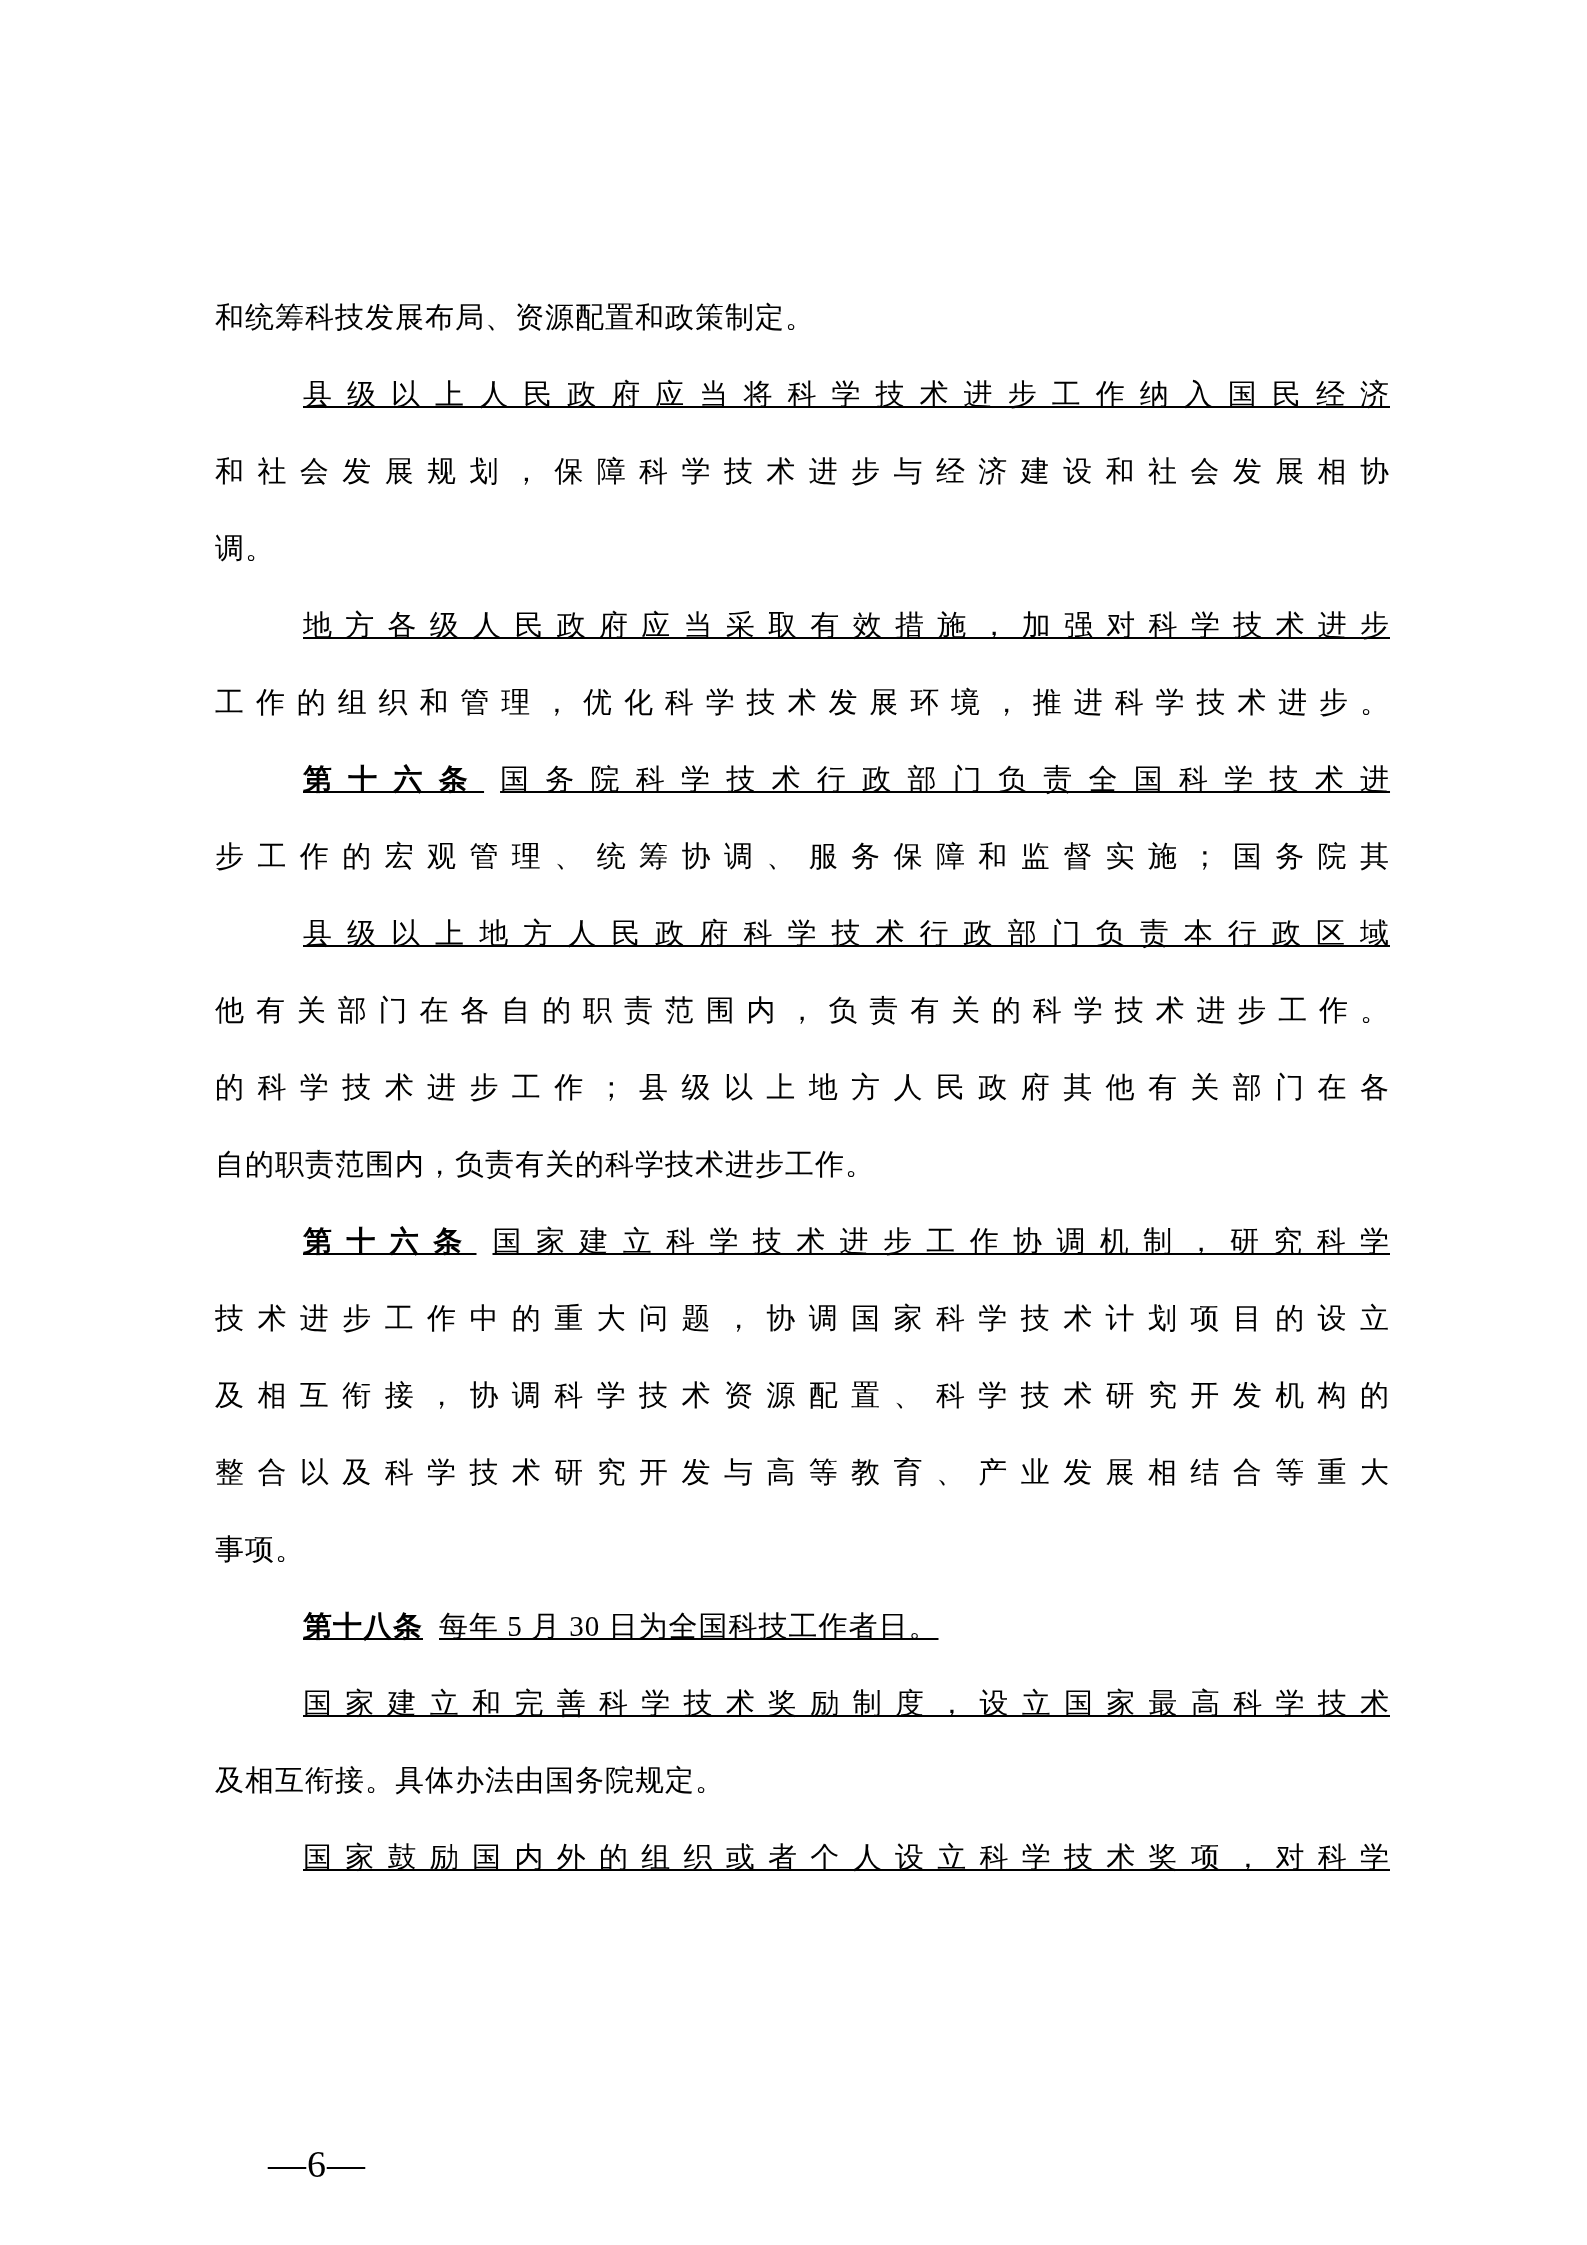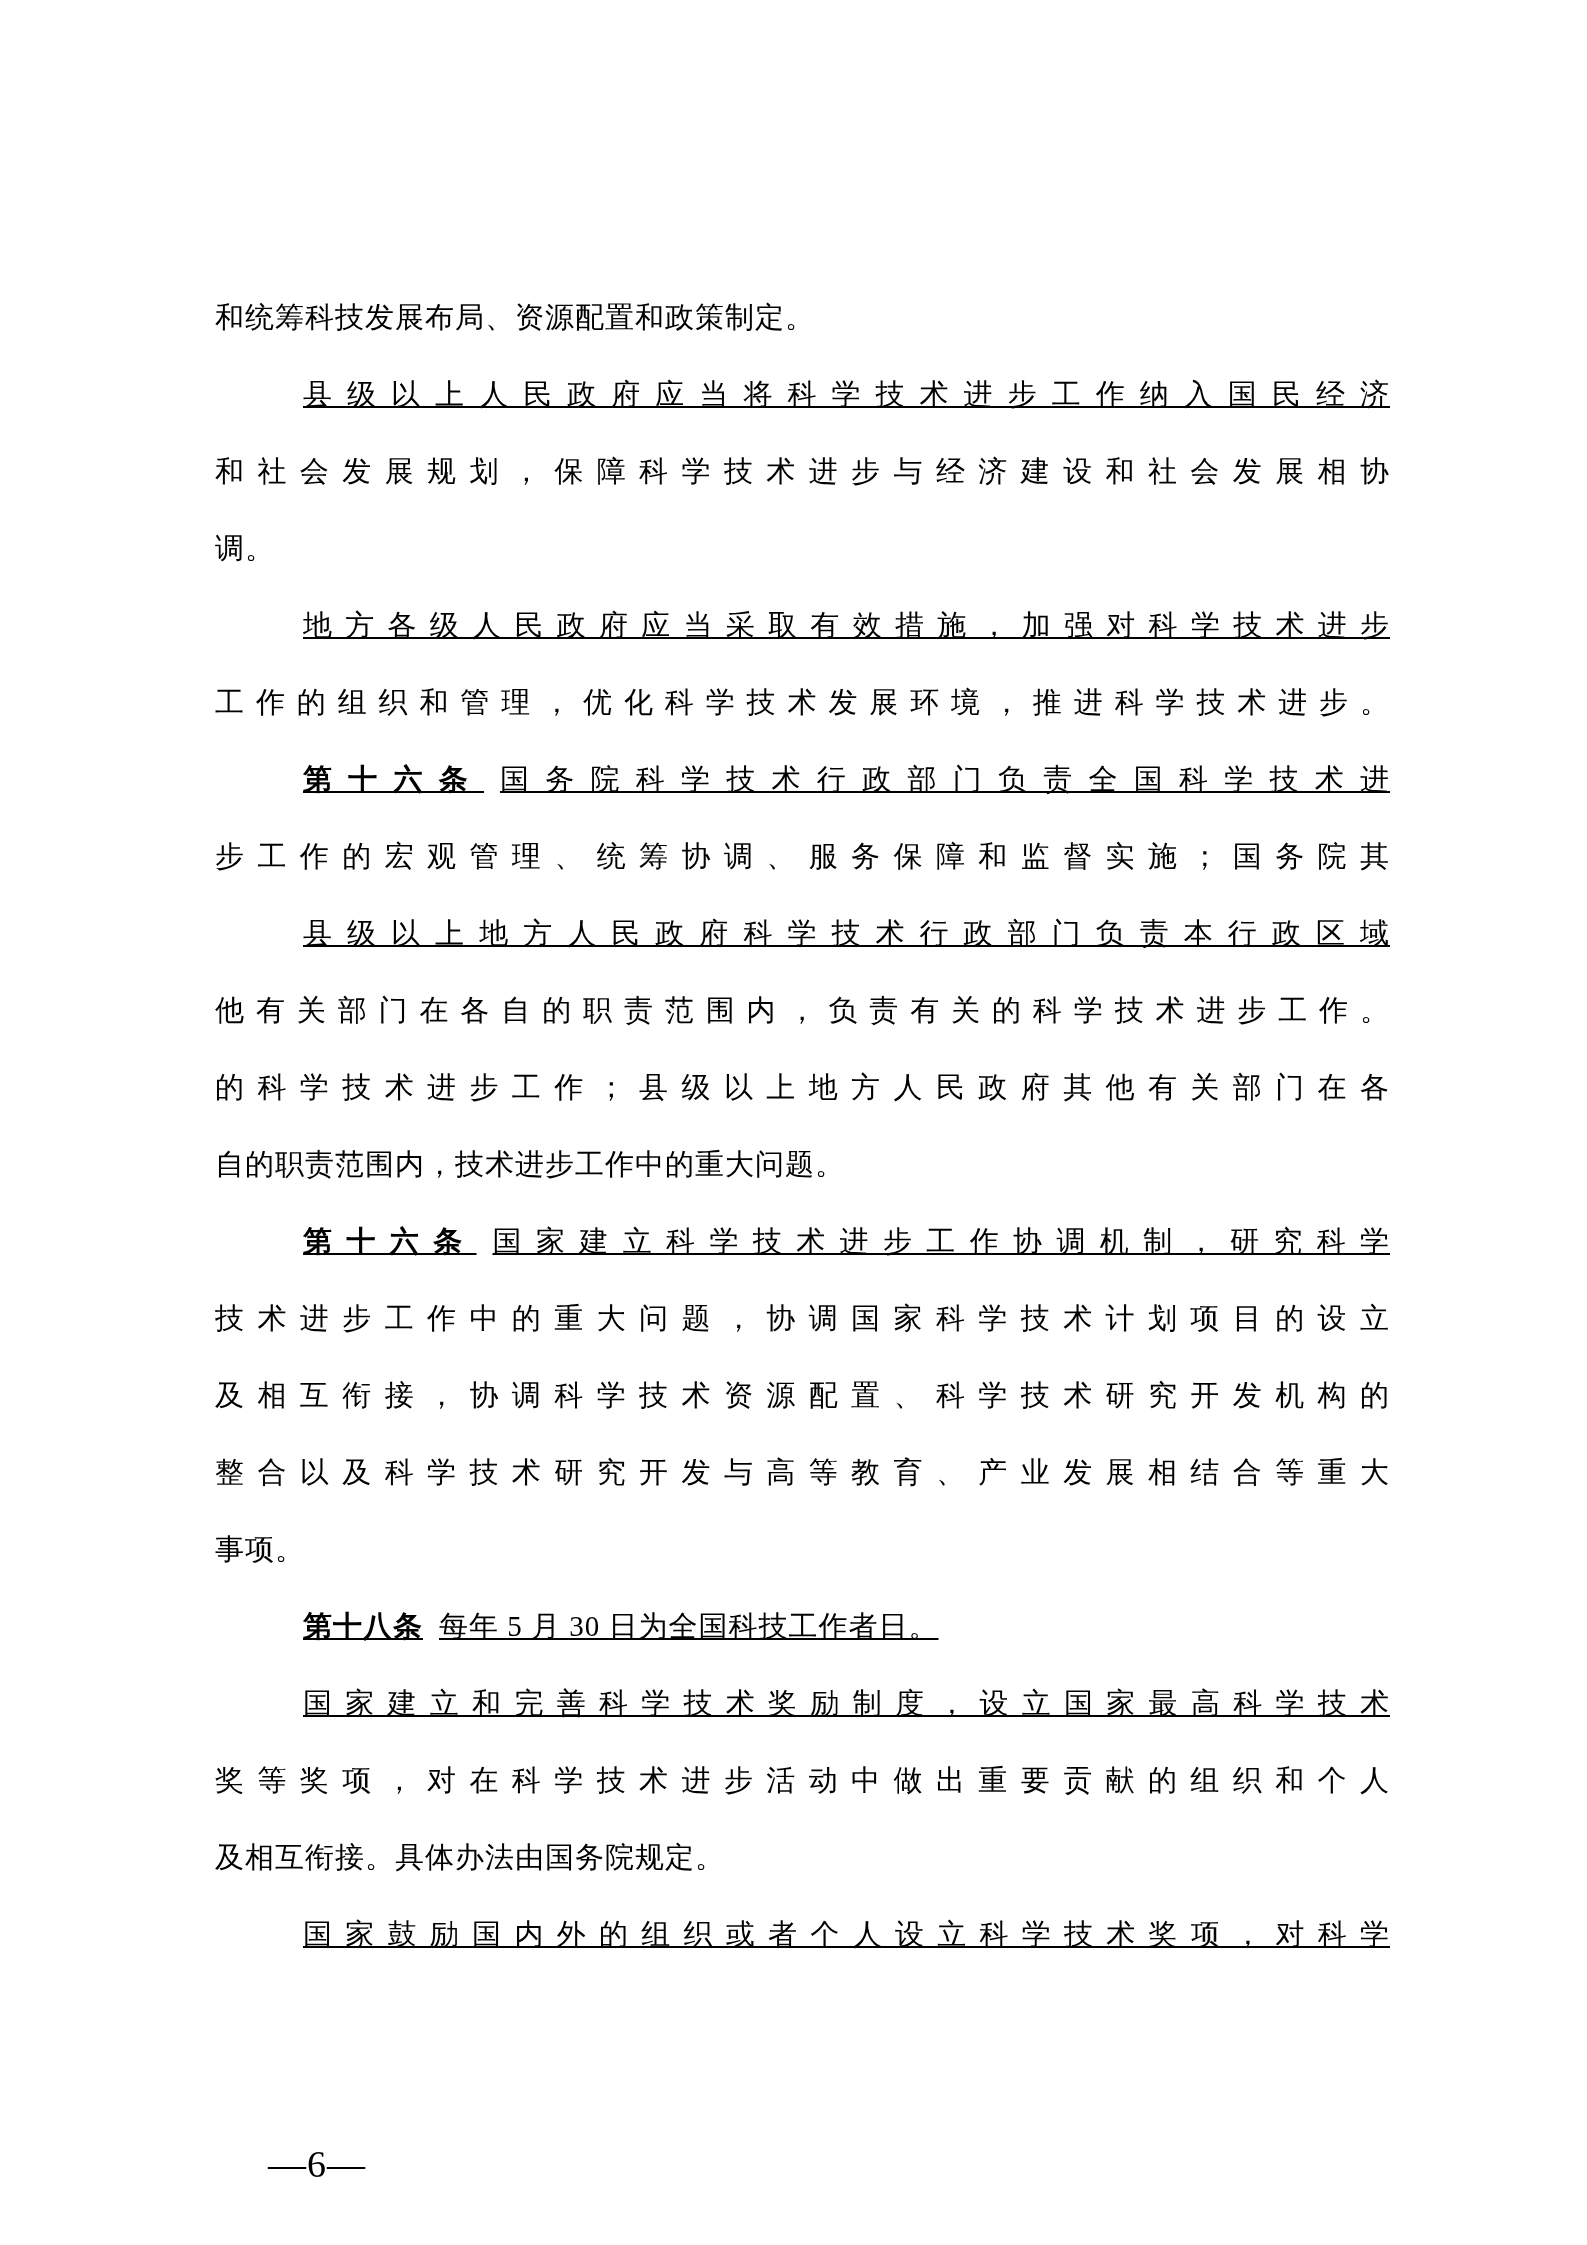--- a/index.html
+++ b/index.html
@@ -64,26 +64,25 @@
       <div class="line indent full"><span>县级以上人民政府应当将科学技术进步工作纳入国民经济</span></div>
       <div class="line full"><span>和社会发展规划，保障科学技术进步与经济建设和社会发展相协</span></div>
       <div class="line"><span>调。</span></div>
       <div class="line indent full"><span>地方各级人民政府应当采取有效措施，加强对科学技术进步</span></div>
       <div class="line full"><span>工作的组织和管理，优化科学技术发展环境，推进科学技术进步。</span></div>
       <div class="line indent full"><span class="article">第十六条</span><span>国务院科学技术行政部门负责全国科学技术进</span></div>
       <div class="line full"><span>步工作的宏观管理、统筹协调、服务保障和监督实施；国务院其</span></div>
       <div class="line indent full"><span>县级以上地方人民政府科学技术行政部门负责本行政区域</span></div>
       <div class="line full"><span>他有关部门在各自的职责范围内，负责有关的科学技术进步工作。</span></div>
       <div class="line full"><span>的科学技术进步工作；县级以上地方人民政府其他有关部门在各</span></div>
-      <div class="line"><span>自的职责范围内，技术进步工作中的重大问题。</span></div>
+      <div class="line"><span>自的职责范围内，负责有关的科学技术进步工作。</span></div>
       <div class="line indent full"><span class="article">第十六条</span><span>国家建立科学技术进步工作协调机制，研究科学</span></div>
       <div class="line full"><span>技术进步工作中的重大问题，协调国家科学技术计划项目的设立</span></div>
       <div class="line full"><span>及相互衔接，协调科学技术资源配置、科学技术研究开发机构的</span></div>
       <div class="line full"><span>整合以及科学技术研究开发与高等教育、产业发展相结合等重大</span></div>
       <div class="line"><span>事项。</span></div>
       <div class="line indent"><span class="article">第十八条</span><span>每年 5 月 30 日为全国科技工作者日。</span></div>
       <div class="line indent full"><span>国家建立和完善科学技术奖励制度，设立国家最高科学技术</span></div>
-      <div class="line full"><span>奖等奖项，对在科学技术进步活动中做出重要贡献的组织和个人</span></div>
       <div class="line"><span>及相互衔接。具体办法由国务院规定。</span></div>
       <div class="line indent full"><span>国家鼓励国内外的组织或者个人设立科学技术奖项，对科学</span></div>
     </div>
   <div class="page-number">—6—</div>
 </div>
 
 </body></html>

